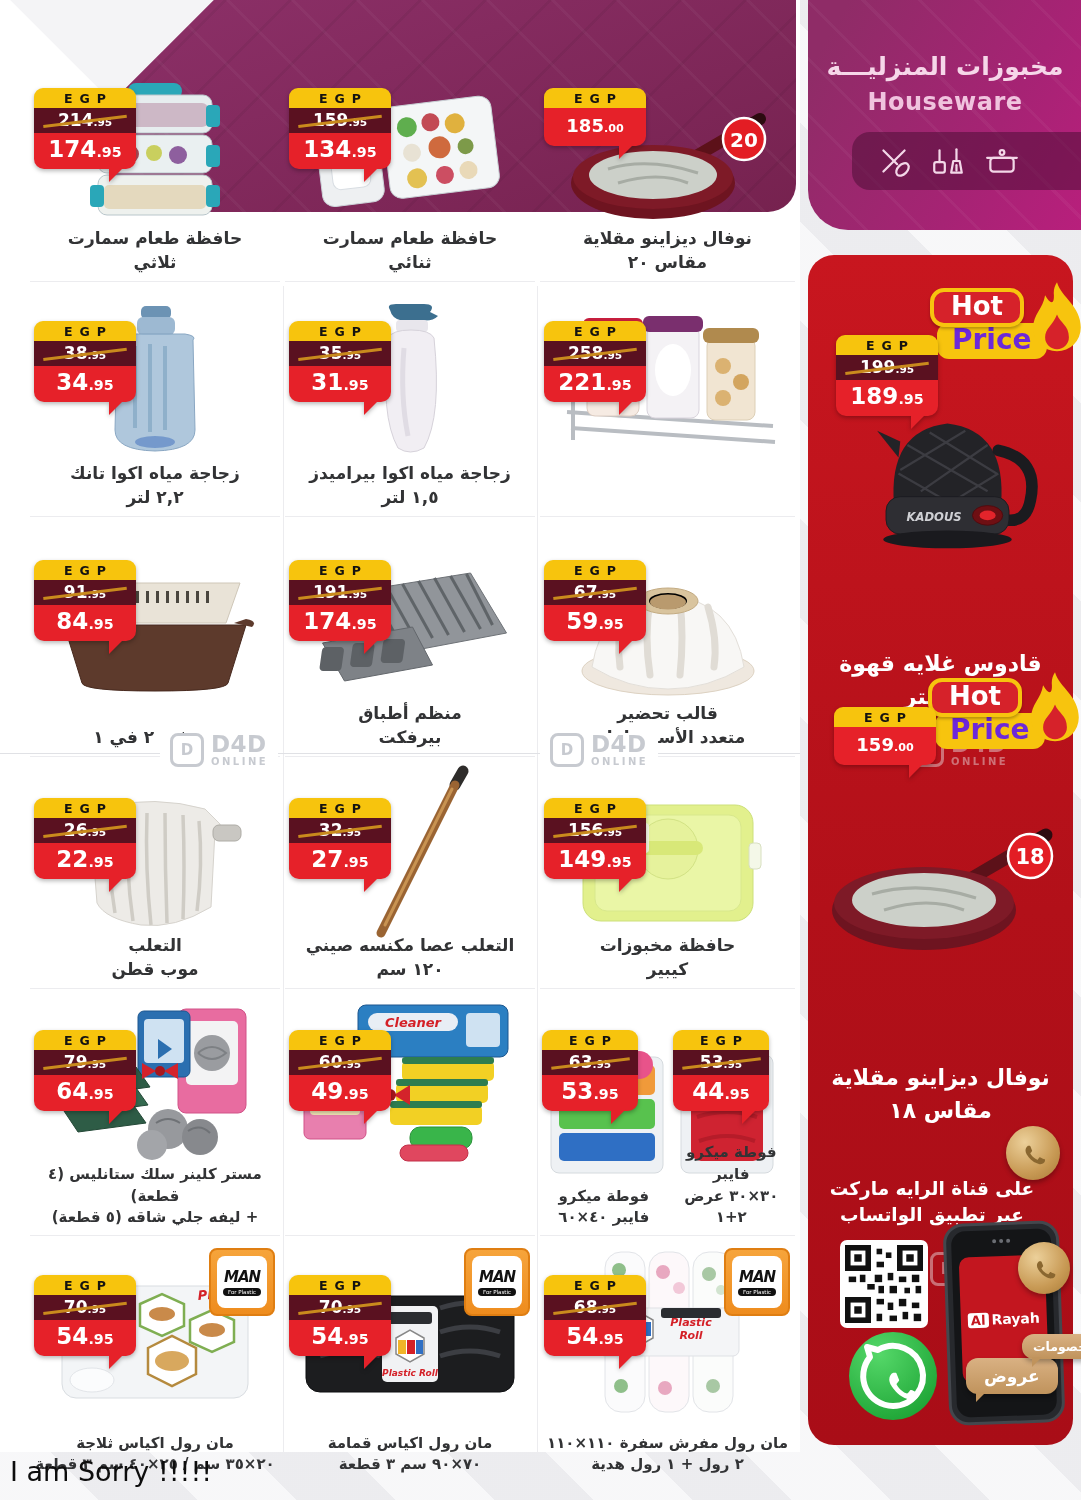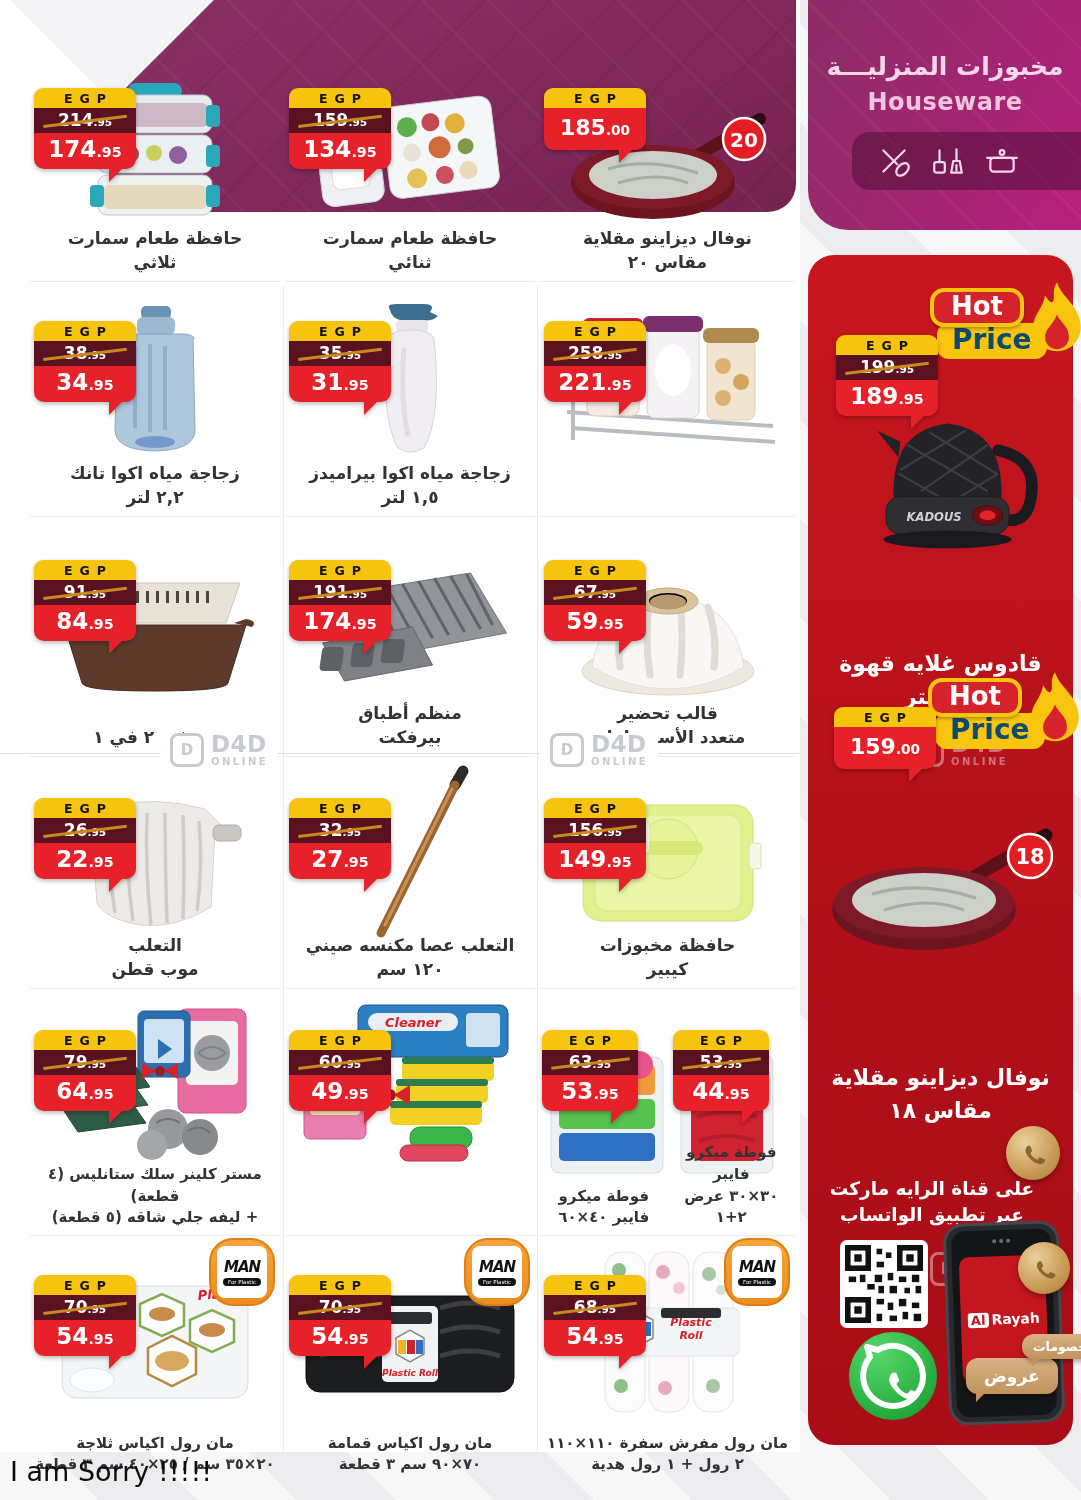--- a/index.html
+++ b/index.html
@@ -38,48 +38,48 @@
   .tag .egp{background:#f7c40d;border-radius:9px 9px 0 0;text-align:center;color:#151310;
     font-weight:bold;font-size:12.5px;letter-spacing:7px;padding:3px 0 2px;text-indent:7px;}
   .tag .old{background:#5a1120;color:#fff;text-align:center;font-size:17px;font-weight:bold;
     padding:2px 0 3px;position:relative;}
   .tag .old::after{content:"";position:absolute;left:9%;right:9%;top:48%;height:2.5px;
     background:#c98a1d;transform:rotate(-7deg);}
   .tag .new{background:#e62129;color:#fff;text-align:center;font-weight:bold;font-size:23px;
     padding:3px 8px 7px;border-radius:0 0 10px 10px;}
   .tag .tail{position:absolute;right:12px;bottom:-13px;width:0;height:0;
     border-top:15px solid #e62129;border-right:15px solid transparent;}
-  .tag.noold .new{font-size:22px;padding:7px 0 10px;}
+  .tag.noold .new{font-size:18px;padding:7px 0 10px;}
   .p-dec{font-size:.62em;}
   
   .cell{position:absolute;border-bottom:1px solid #ececef;box-sizing:border-box;}
   .cell.nb{border-bottom:none;}
   .cell .art{position:absolute;left:50%;transform:translateX(-50%);}
   .cap{position:absolute;bottom:6px;left:0;width:100%;text-align:center;direction:rtl;
     color:#323335;font-weight:bold;font-size:17px;line-height:1.45;}
   .cap.small{font-size:15px;}
   .vsep{position:absolute;width:1px;background:#ececef;top:286px;height:1166px;z-index:0;}
   
   .hp{position:absolute;width:160px;height:84px;z-index:5;}
   .hp-hot{position:absolute;left:2px;top:0;background:#d6222a;color:#fff;border:4px solid #f7c40e;
     border-radius:14px;font-weight:800;font-size:26px;line-height:1.05;padding:1px 17px 3px;z-index:2;
     box-shadow:0 2px 3px rgba(0,0,0,.25);}
-  .hp-price{position:absolute;left:9px;top:35px;background:#f7c40e;color:#0c4a6e;border-radius:12px;
+  .hp-price{position:absolute;left:9px;top:35px;background:#f7c40e;color:#6d28d9;border-radius:12px;
     font-weight:800;font-size:28px;line-height:1.05;padding:2px 15px 5px;z-index:1;}
   .hp-flame{position:absolute;right:-2px;top:-8px;width:66px;height:80px;z-index:3;}
   
   .sb-cap{position:absolute;left:808px;width:265px;text-align:center;direction:rtl;
     color:#fff;font-weight:bold;font-size:22px;line-height:1.5;margin-top:39px;}
   .follow-title{position:absolute;left:818px;top:1130px;width:225px;text-align:center;
     color:#dca46a;font-weight:800;font-size:31px;}
   .follow-line{position:absolute;left:812px;width:240px;text-align:center;direction:rtl;
     color:#fff;font-weight:bold;font-size:18.5px;}
   
-  .man{position:absolute;right:5px;top:2px;width:62px;height:64px;z-index:5;
-    background:linear-gradient(180deg,#f6a43b,#ee8c1e);border:2px solid #df7e12;border-radius:24px;
+  .man{position:absolute;right:5px;top:12px;width:62px;height:64px;z-index:5;
+    background:linear-gradient(180deg,#f6a43b,#ee8c1e);border:2px solid #df7e12;border-radius:8px;
     display:flex;align-items:center;justify-content:center;}
   .man-in{width:50px;height:52px;background:#fff;border-radius:8px;display:flex;flex-direction:column;
     align-items:center;justify-content:center;}
   .man-txt{font-weight:800;font-style:italic;font-size:15px;color:#111;letter-spacing:-1px;}
   .man-sub{background:#111;color:#fff;font-size:5.5px;padding:1px 5px;border-radius:5px;margin-top:2px;white-space:nowrap;}
   
   .wm-line{position:absolute;left:0;top:753px;width:800px;height:1px;background:#e0e1e5;z-index:1;}
   .wm{position:absolute;display:flex;gap:7px;align-items:center;color:#c7cad0;z-index:2;background:#fff;padding:0 10px;}
   .wm.onred{background:transparent;color:rgba(235,230,233,.45);}
   .wm-box{width:28px;height:28px;border:3px solid currentColor;border-radius:8px;font-weight:800;

